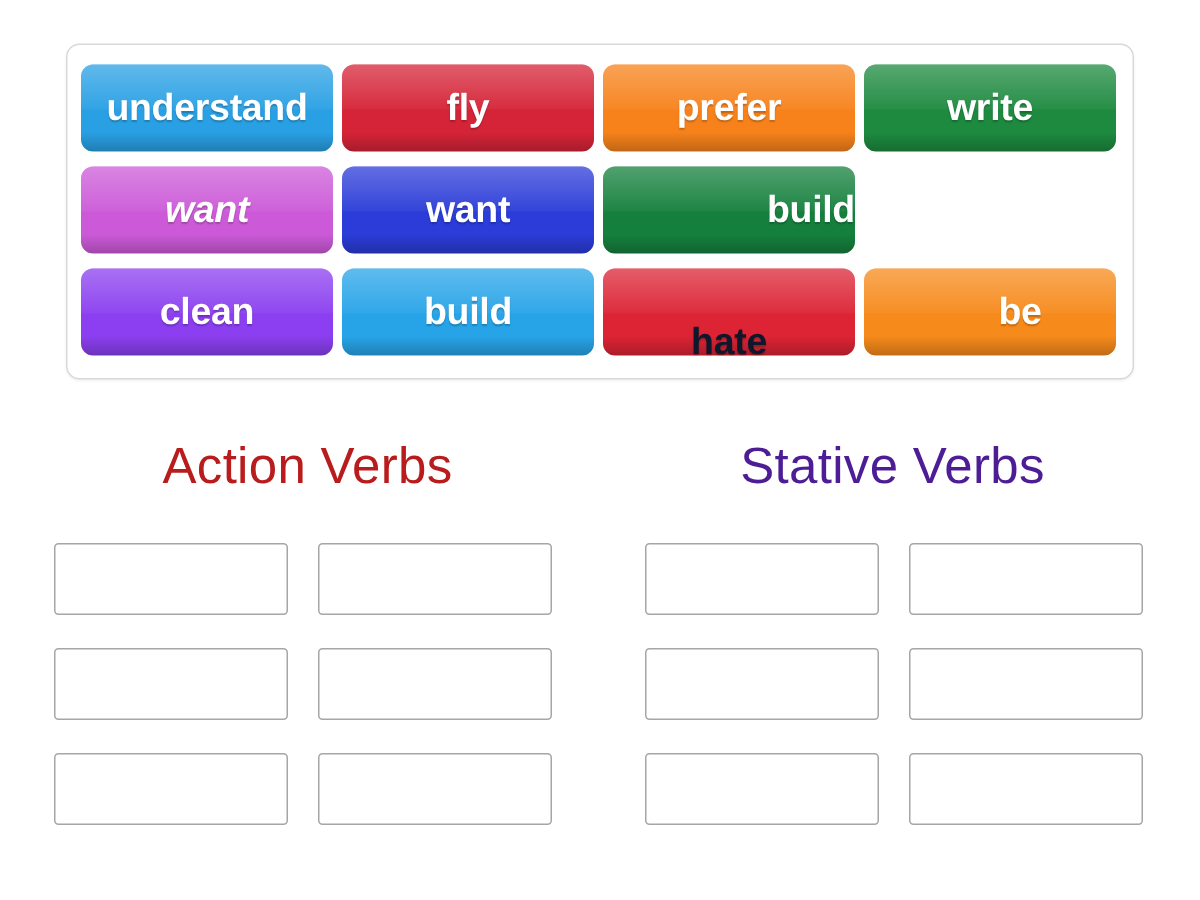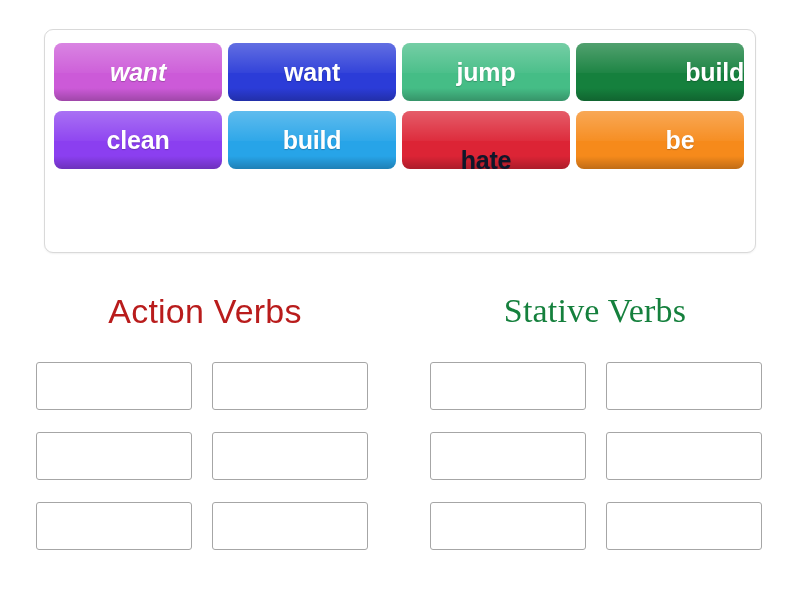--- a/index.html
+++ b/index.html
@@ -120,31 +120,42 @@
   }
   .drop-slot:last-child { margin-right: 0; }
 </style>
 </head>
 <body>
 
 <div id="stage" style="background: rgb(255, 255, 255);">
 
   <div id="tile-tray" style="border-color: rgb(217, 217, 217);">
 
+    <div class="tile-row">
+      <div class="tile" style="background: rgb(41, 160, 228);">
+        <span class="tile-label" style="color: rgb(255, 255, 255);">understand</span>
+      </div>
+      <div class="tile" style="background: rgb(213, 36, 55);">
+        <span class="tile-label" style="color: rgb(255, 255, 255);">fly</span>
+      </div>
+      <div class="tile" style="background: rgb(247, 130, 27);">
+        <span class="tile-label" style="color: rgb(255, 255, 255);">prefer</span>
+      </div>
+      <div class="tile" style="background: rgb(29, 138, 63);">
+        <span class="tile-label" style="color: rgb(255, 255, 255);">write</span>
+      </div>
+    </div>
 
     <div class="tile-row">
       <div class="tile" style="background: rgb(204, 90, 216); font-style: italic;">
         <span class="tile-label" style="color: rgb(255, 255, 255);">want</span>
       </div>
       <div class="tile" style="background: rgb(43, 60, 216);">
         <span class="tile-label" style="color: rgb(255, 255, 255);">want</span>
       </div>
-      <div class="tile" style="background: rgb(69, 189, 134);">
-        <span class="tile-label" style="color: rgb(255, 255, 255);">jump</span>
-      </div>
       <div class="tile" style="background: #15803d; justify-content: flex-end;">
         <span class="tile-label" style="color: rgb(255, 255, 255);">build</span>
       </div>
     </div>
 
     <div class="tile-row">
       <div class="tile" style="background: rgb(139, 63, 240);">
         <span class="tile-label" style="color: rgb(255, 255, 255);">clean</span>
       </div>
       <div class="tile" style="background: rgb(39, 164, 232);">
@@ -154,21 +165,21 @@
         <span class="tile-label" style="color: #0f172a; margin-top: 40px;">hate</span>
       </div>
       <div class="tile" style="background: rgb(246, 138, 27);">
         <span class="tile-label" style="color: rgb(255, 255, 255); margin-left: 40px;">be</span>
       </div>
     </div>
 
   </div>
 
   <div class="col-heading" id="heading-left" style="color: #b91c1c;">Action Verbs</div>
-  <div class="col-heading" id="heading-right" style="color: #15803d; font-family: Liberation Serif, serif;">Stative Verbs</div>
+  <div class="col-heading" id="heading-right" style="color: #4c1d95;">Stative Verbs</div>
 
   <div class="drop-col" id="dropcol-left">
     <div class="drop-row">
       <div class="drop-slot" style="border-color: rgb(166, 166, 166);"></div>
       <div class="drop-slot" style="border-color: rgb(166, 166, 166);"></div>
     </div>
     <div class="drop-row">
       <div class="drop-slot" style="border-color: rgb(166, 166, 166);"></div>
       <div class="drop-slot" style="border-color: rgb(166, 166, 166);"></div>
     </div>

